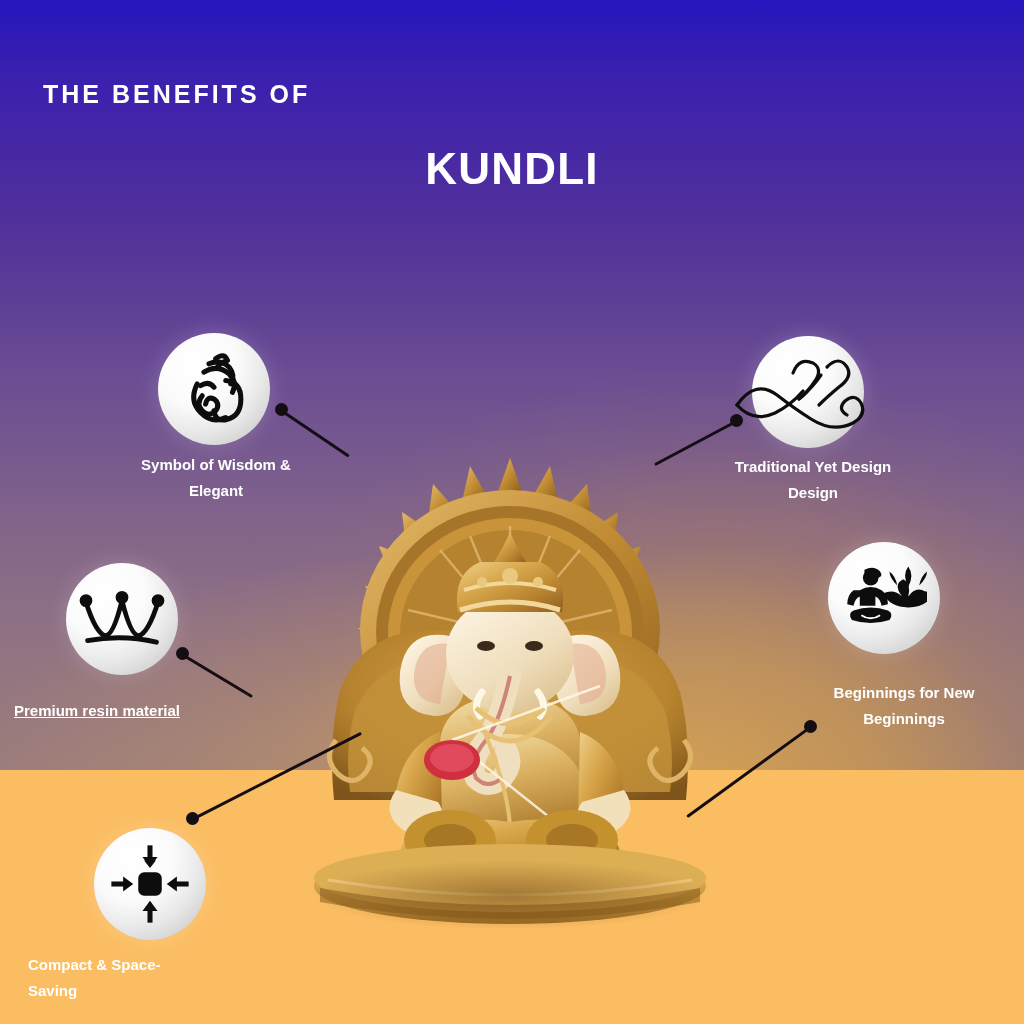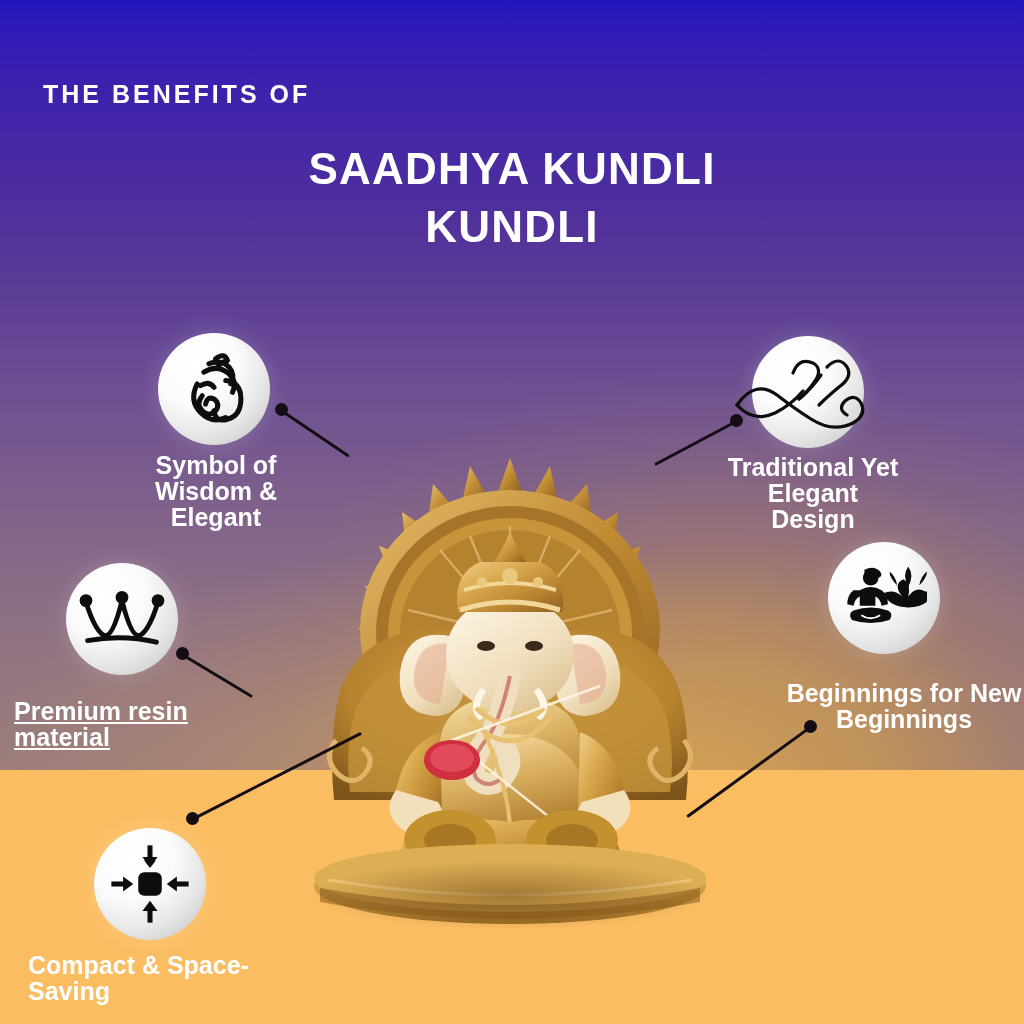--- a/index.html
+++ b/index.html
@@ -48,37 +48,36 @@
     position:absolute;left:10px;top:420px;width:400px;height:70px;
     background:radial-gradient(ellipse at 50% 50%, rgba(90,50,10,.45) 0%, rgba(90,50,10,0) 70%);
   }
   
   .badge{position:absolute;border-radius:50%;
     background:
       radial-gradient(circle at 33% 27%, #ffffff 0%, #fbfbfb 38%, #e9e9e9 62%, #d3d3d3 82%, #c3c3c3 100%);
     box-shadow:0 0 22px rgba(255,255,255,.18);
     display:flex;align-items:center;justify-content:center;overflow:hidden;}
   .badge.plain{overflow:visible;}
-  .blabel{position:absolute;color:#ffffff;font-weight:bold;font-size:25px;line-height:26px;}
+  .blabel{position:absolute;color:#ffffff;font-weight:bold;font-size:15px;line-height:26px;}
   .connector{position:absolute;transform-origin:0 50%;height:3px;background:#140d14;border-radius:2px;}
   .cdot{position:absolute;width:13px;height:13px;border-radius:50%;background:#140d14;}
 </style>
 </head>
 <body>
 
 <div class="stage">
 
   <div class="bg-purple"></div>
   <div class="bg-warm"></div>
   <div class="bg-warm2"></div>
   <div class="bg-orange"></div>
 
   <div class="eyebrow">THE BENEFITS OF</div>
   <div class="headline">
-    <div>SAADHYA KUNDLI</div>
     <div>KUNDLI</div>
   </div>
 
   <div class="statue">
     <div class="st-shadow"></div>
     <svg width="420" height="500" viewBox="0 0 420 500">
       <defs>
         <linearGradient id="gGold" x1="0" y1="0" x2="1" y2="1">
           <stop offset="0%" stop-color="#efd08a"></stop>
           <stop offset="35%" stop-color="#d9a84d"></stop>
@@ -249,21 +248,21 @@
         <path d="M94 30 q12 -12 20 0 q6 10 -8 20 q-12 10 -20 18"></path>
         <path d="M66 62 q14 -12 22 -24"></path>
         <path d="M4 68 q18 -26 40 -10 q18 14 34 24 q22 14 42 4 q14 -8 8 -20 q-6 -10 -16 -2 q-8 8 2 14"></path>
         <path d="M4 68 q16 18 38 8 q16 -8 28 -22"></path>
       </g>
     </svg>
   </div>
   <div class="cdot" style="left:730px;top:414px;"></div>
   <div class="connector" style="left:736px;top:420px;width:92px;transform:rotate(152deg);"></div>
   <div class="blabel" style="left:698px;top:454px;width:230px;text-align:center;">
-    <span>Traditional Yet Elegant</span><br>
+    <span>Traditional Yet Design</span><br>
     <span>Design</span>
   </div>
 
   <div class="badge" style="left:66px;top:563px;width:112px;height:112px;">
     <svg width="88" height="72" viewBox="0 0 110 90">
       <g fill="none" stroke="#0d0d0d" stroke-width="6" stroke-linecap="round" stroke-linejoin="round">
         <path d="M10 24 Q22 62 34 66 Q44 66 55 22 Q66 66 76 66 Q88 62 100 24"></path>
         <path d="M12 72 q44 -8 86 2"></path>
         <circle cx="10" cy="22" r="5" fill="#0d0d0d"></circle>
         <circle cx="55" cy="18" r="5" fill="#0d0d0d"></circle>

